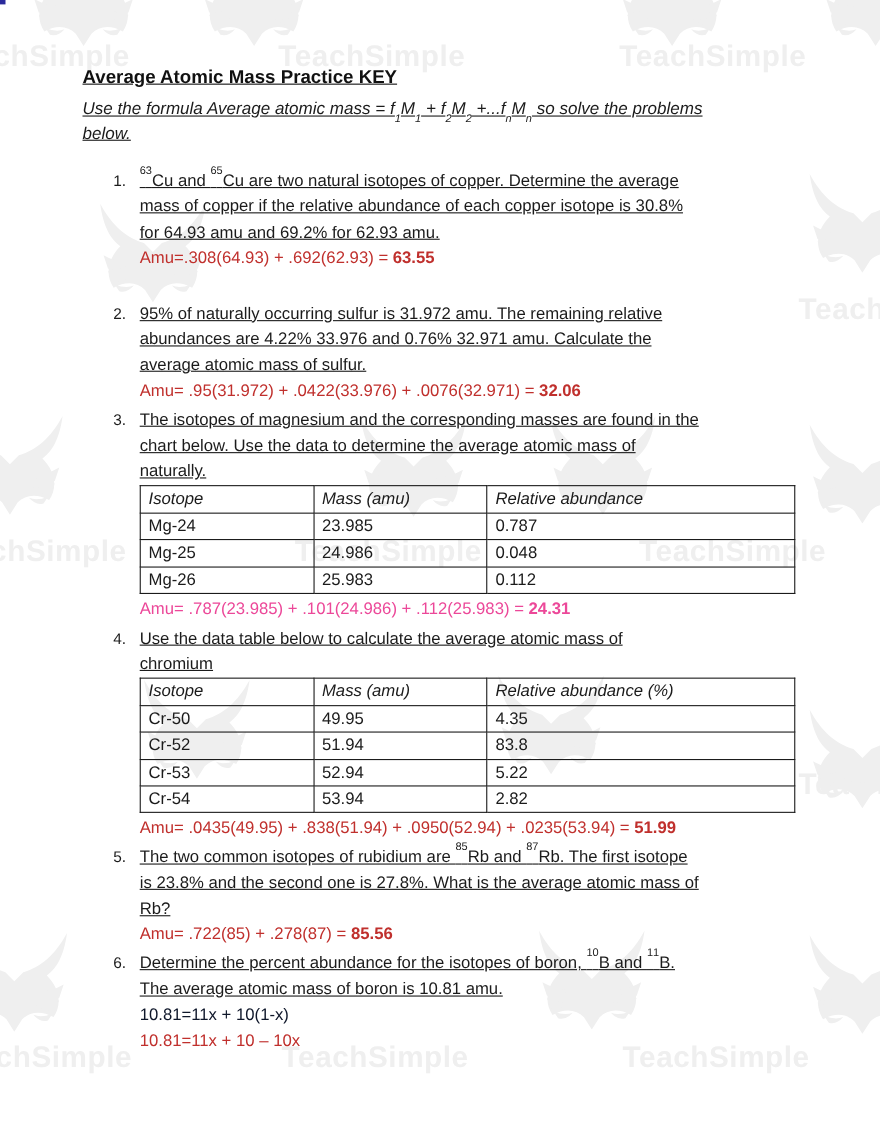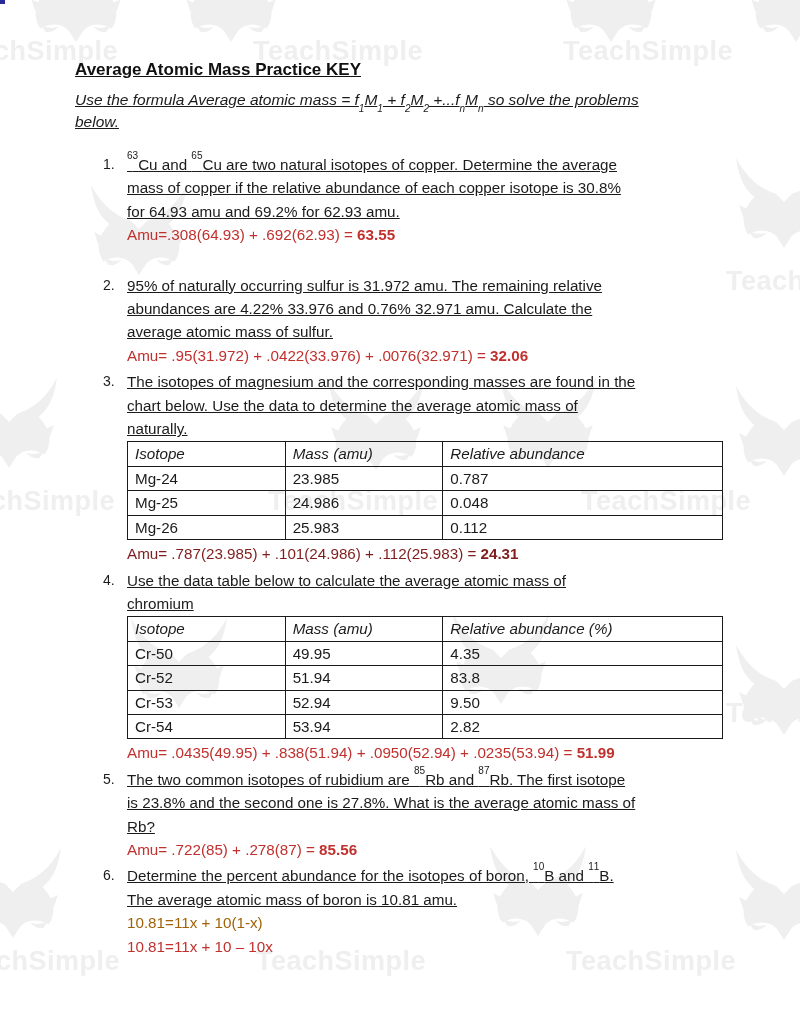--- a/index.html
+++ b/index.html
@@ -313,21 +313,21 @@
                   <td>24.986</td>
                   <td>0.048</td>
                 </tr>
                 <tr>
                   <td>Mg-26</td>
                   <td>25.983</td>
                   <td>0.112</td>
                 </tr>
               </tbody>
             </table>
-            <div class="ans" style="color:#7f1d1d">Amu= .787(23.985) + .101(24.986) + .112(25.983) = <b>24.31</b></div>
+            <div class="ans" style="color:#ec4899">Amu= .787(23.985) + .101(24.986) + .112(25.983) = <b>24.31</b></div>
           </div>
         </div>
         <div class="problem">
     <div class="pnum">4.</div>
     <div class="pbody">
             <div class="pline">Use the data table below to calculate the average atomic mass of</div>
             <div class="pline">chromium</div>
             <table class="iso">
               <colgroup>
       <col style="width:26.5%">
@@ -346,21 +346,21 @@
                   <td>4.35</td>
                 </tr>
                 <tr>
                   <td>Cr-52</td>
                   <td>51.94</td>
                   <td>83.8</td>
                 </tr>
                 <tr>
                   <td>Cr-53</td>
                   <td>52.94</td>
-                  <td>9.50</td>
+                  <td>5.22</td>
                 </tr>
                 <tr>
                   <td>Cr-54</td>
                   <td>53.94</td>
                   <td>2.82</td>
                 </tr>
               </tbody>
             </table>
             <div class="ans" style="color:#c0302d">Amu= .0435(49.95) + .838(51.94) + .0950(52.94) + .0235(53.94) = <b>51.99</b></div>
           </div>
@@ -372,19 +372,19 @@
             <div class="pline">is 23.8% and the second one is 27.8%. What is the average atomic mass of</div>
             <div class="pline">Rb?</div>
             <div class="ans" style="color:#c0302d">Amu= .722(85) + .278(87) = <b>85.56</b></div>
           </div>
         </div>
         <div class="problem">
     <div class="pnum">6.</div>
     <div class="pbody">
             <div class="pline">Determine the percent abundance for the isotopes of boron, <sup>1</sup><sup>0</sup>B and <sup>1</sup><sup>1</sup>B.</div>
             <div class="pline">The average atomic mass of boron is 10.81 amu.</div>
-            <div class="ans" style="color:#a16207">10.81=11x + 10(1-x)<b></b></div>
+            <div class="ans" style="color:#0f172a">10.81=11x + 10(1-x)<b></b></div>
             <div class="ans" style="color:#c0302d">10.81=11x + 10 – 10x<b></b></div>
           </div>
         </div>
       </div>
   </div>
 </div>
 
 </body></html>

